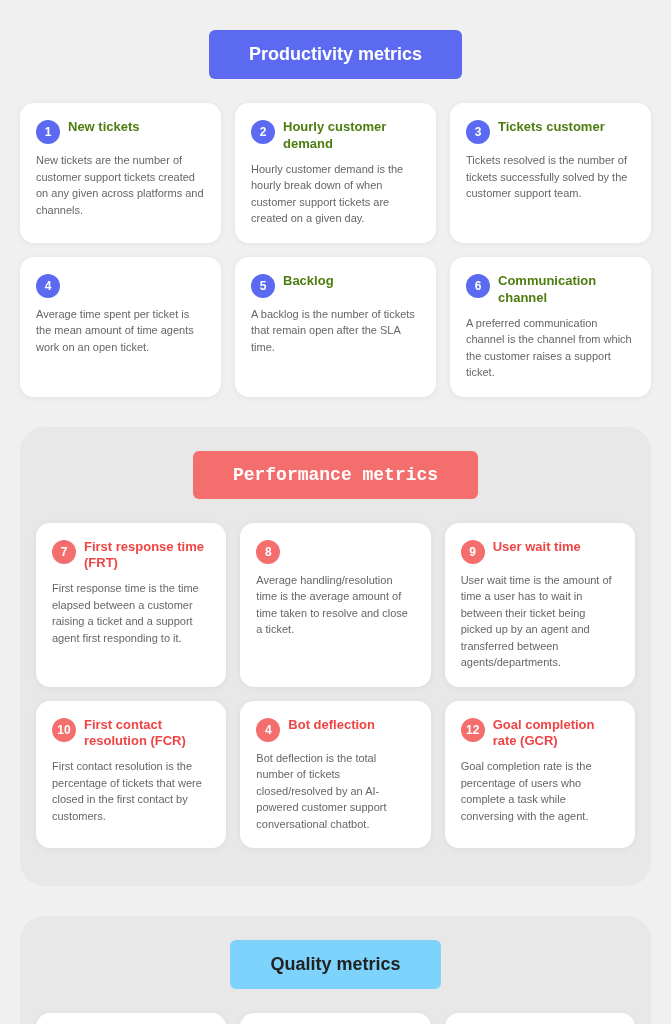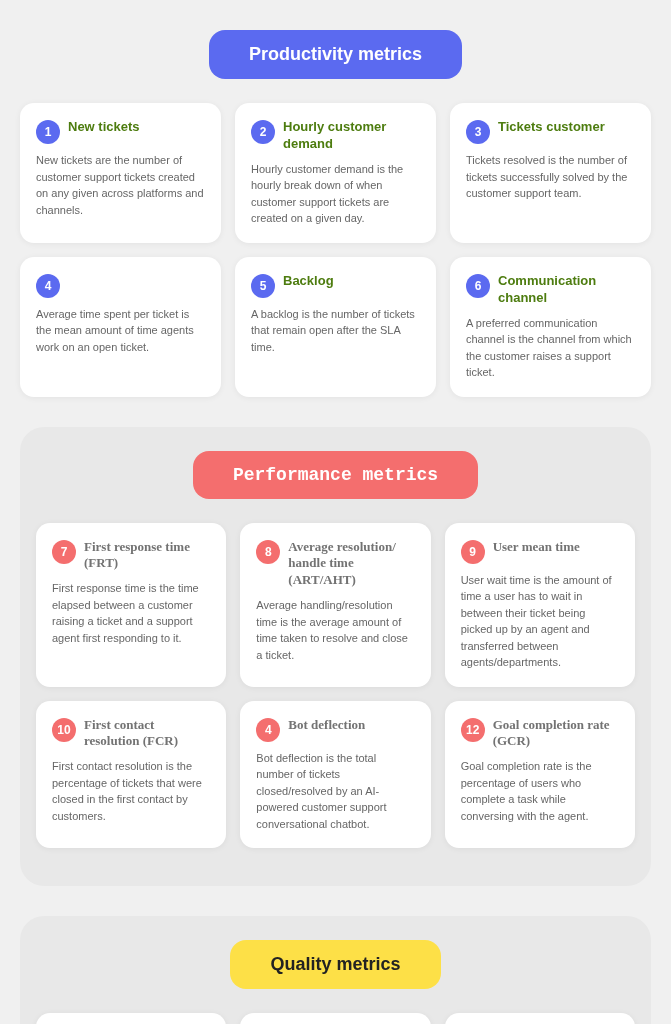--- a/index.html
+++ b/index.html
@@ -16,30 +16,30 @@
     }
 
     .section-header {
       display: flex;
       justify-content: center;
       margin-bottom: 24px;
     }
 
     .section-badge {
       padding: 14px 40px;
-      border-radius: 16px;
+      border-radius: 6px;
       font-size: 18px;
       font-weight: 600;
       color: white;
       display: inline-block;
     }
 
     .badge-blue { background: #5b6af0; }
     .badge-red { background: #f46e6e; font-family: Liberation Mono, monospace; }
-    .badge-orange { background: #fde047; color: #222; }
+    .badge-orange { background: #7dd3fc; color: #222; }
 
     .cards-grid {
       display: grid;
       grid-template-columns: 1fr 1fr 1fr;
       gap: 14px;
       margin-bottom: 14px;
     }
 
     .card {
       background: #ffffff;
@@ -72,21 +72,21 @@
     .num-blue { background: #5b6af0; }
     .num-red { background: #f46e6e; }
 
     .card-title {
       font-size: 13px;
       font-weight: 700;
       line-height: 1.3;
     }
 
     .title-blue { color: #4d7c0f; }
-    .title-red { color: #737373; font-family: Liberation Serif, serif; }
+    .title-red { color: #ef4444; }
 
     .card-desc {
       font-size: 11px;
       color: #666;
       line-height: 1.5;
     }
 
     .section-bg {
       background: #e8e8e8;
       border-radius: 24px;
@@ -156,28 +156,27 @@
         <div class="card">
           <div class="card-title-row">
             <div class="card-number num-red">7</div>
             <div class="card-title title-red">First response time (FRT)</div>
           </div>
           <div class="card-desc">First response time is the time elapsed between a customer raising a ticket and a support agent first responding to it.</div>
         </div>
         <div class="card">
           <div class="card-title-row">
             <div class="card-number num-red">8</div>
-            <div class="card-title title-red">Average resolution/ handle time (ART/AHT)</div>
           </div>
           <div class="card-desc">Average handling/resolution time is the average amount of time taken to resolve and close a ticket.</div>
         </div>
         <div class="card">
           <div class="card-title-row">
             <div class="card-number num-red">9</div>
-            <div class="card-title title-red">User mean time</div>
+            <div class="card-title title-red">User wait time</div>
           </div>
           <div class="card-desc">User wait time is the amount of time a user has to wait in between their ticket being picked up by an agent and transferred between agents/departments.</div>
         </div>
       </div>
       <div class="cards-grid">
         <div class="card">
           <div class="card-title-row">
             <div class="card-number num-red">10</div>
             <div class="card-title title-red">First contact resolution (FCR)</div>
           </div>

